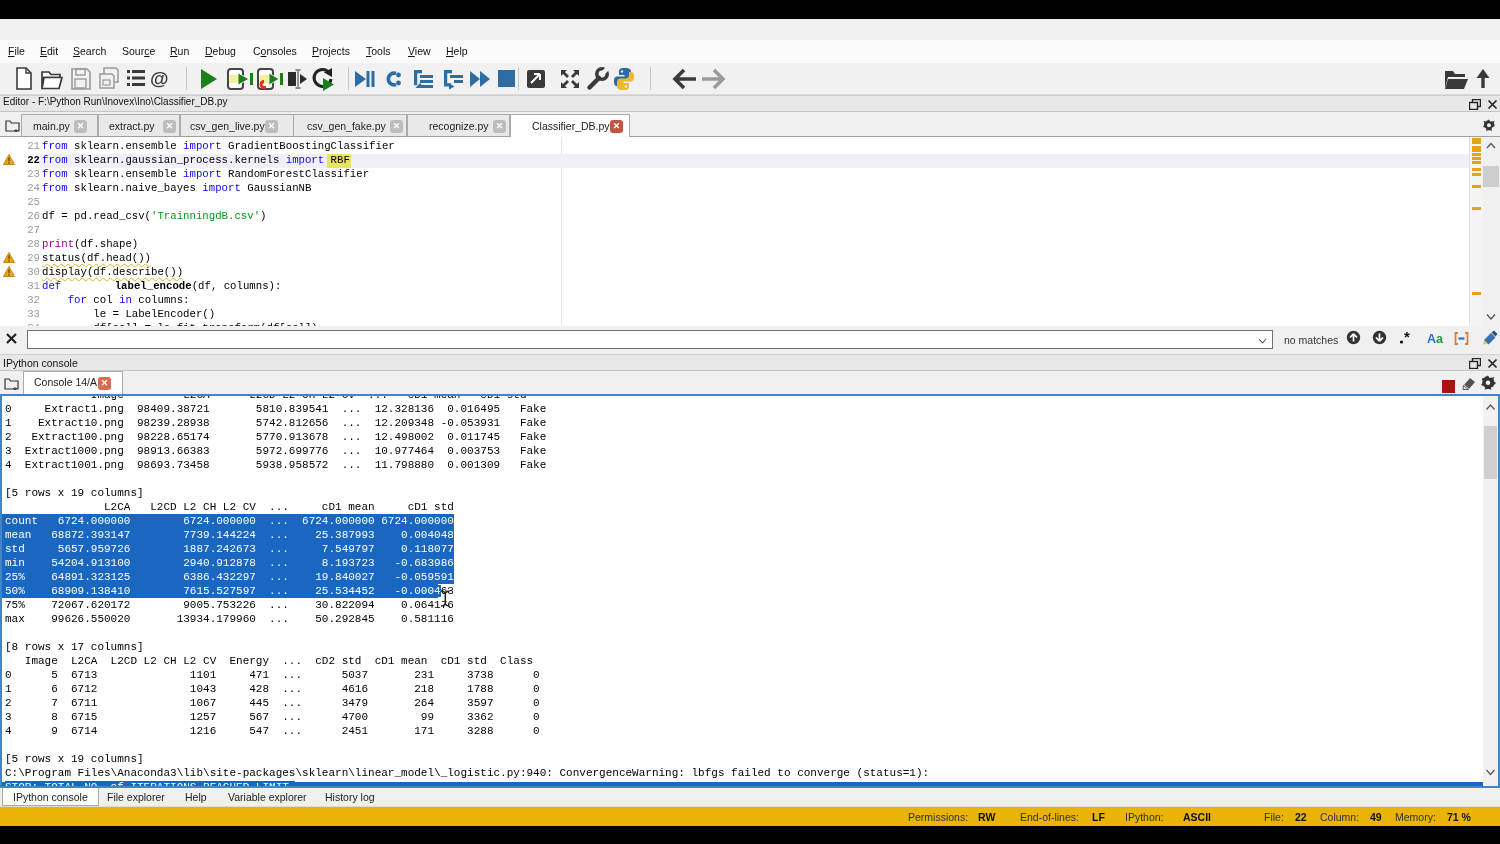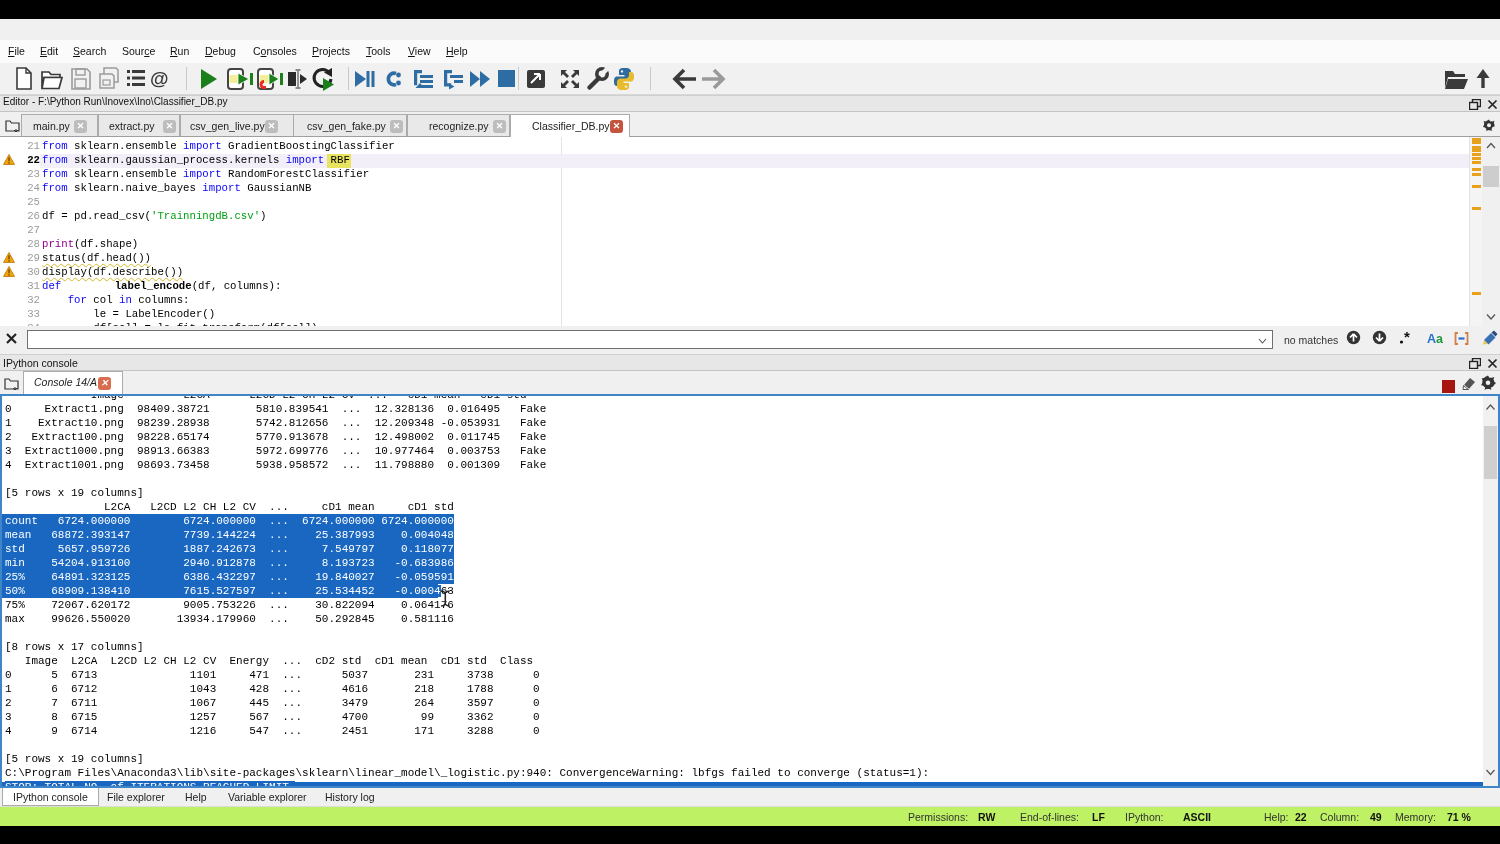--- a/index.html
+++ b/index.html
@@ -39,32 +39,32 @@
   #flagcol { position:absolute; left:1469px; top:0; width:13px; height:189px; background:#f4f4f4; border-left:1px solid #e2e2e2; z-index:3; }
   .flag { position:absolute; left:2px; width:9px; height:3px; background:#e9a11b; }
   #vscroll { position:absolute; left:1482px; top:0; width:18px; height:189px; background:#f0f0f0; z-index:3; }
   #vscroll .thumb { position:absolute; left:1px; top:29px; width:16px; height:21px; background:#cdcdcd; }
   
   #findbar { position:absolute; left:0; top:307px; width:1500px; height:28px; background:#f0f0f0; }
   #findinput { position:absolute; left:27px; top:4px; width:1246px; height:19px; background:#fff; border:1px solid #707070; }
   
   #cohdr { position:absolute; left:0; top:335px; width:1500px; height:17px; background:#e7e7e7; border-top:1px solid #cfcfcf; border-bottom:1px solid #c4c4c4; }
   #cohdr .t { position:absolute; left:3px; top:2px; font-size:10.5px; color:#111; }
-  #cotabs { position:absolute; left:0; top:352px; width:1228px; height:23px; background:#f0f0f0;font-style:italic; }
+  #cotabs { position:absolute; left:0; top:352px; width:1228px; height:23px; background:#f0f0f0; }
   .ctab { position:absolute; top:0; height:23px; background:#fff; border:1px solid #ababab; border-bottom:none; font-size:10.5px; color:#222; }
   #console { position:absolute; left:0; top:375px; width:1500px; height:394px; background:#fff; border:2px solid #3f86c9; overflow:hidden; }
   #consoletext { position:absolute; left:3px; top:-8px; font-family:"Liberation Mono", monospace; font-size:11px; line-height:14px; white-space:pre; color:#000; }
   .sel { background:#1967c0; color:#fff; }
   #coscroll { position:absolute; right:0px; top:0; width:15px; height:390px; background:#f1f1f1; }
   #coscroll .thumb { position:absolute; left:1px; top:30px; width:13px; height:53px; background:#cfcfcf; }
   
   #bottabs { position:absolute; left:0; top:769px; width:1500px; height:18px; background:#f0f0f0; font-size:10.5px; color:#222; }
   #bottabs .btab { position:absolute; top:0; height:18px; padding:3px 10px 0 10px; }
   #bottabs .btab.active { background:#fff; border:1px solid #ababab; border-top:none; }
-  #statusbar { position:absolute; left:0; top:787px; width:1500px; height:20px; background:#bef264; border-top:1px solid #dcdcdc; font-size:10.5px; color:#333; }
+  #statusbar { position:absolute; left:0; top:787px; width:1500px; height:20px; background:#eab308; border-top:1px solid #dcdcdc; font-size:10.5px; color:#333; }
   #statusbar span { position:absolute; top:4px; }
   #statusbar b { color:#111; }
 </style></head>
 <body>
 <div id="win">
 
 
   <div id="menubar">
     <span style="left:8px"><u>F</u>ile</span>
     <span style="left:40px"><u>E</u>dit</span>
@@ -441,20 +441,20 @@
     <div class="btab" style="left:315px">History log</div>
   </div>
 
   <div id="statusbar">
     <span style="left:908px">Permissions:</span>
       <b style="position:absolute;left:978px;top:4px">RW</b>
     <span style="left:1020px">End-of-lines:</span>
       <b style="position:absolute;left:1092px;top:4px">LF</b>
     <span style="left:1125px">IPython:</span>
       <b style="position:absolute;left:1183px;top:4px">ASCII</b>
-    <span style="left:1264px">Help:</span>
+    <span style="left:1264px">File:</span>
       <b style="position:absolute;left:1295px;top:4px">22</b>
     <span style="left:1320px">Column:</span>
       <b style="position:absolute;left:1370px;top:4px">49</b>
     <span style="left:1395px">Memory:</span>
       <b style="position:absolute;left:1447px;top:4px">71 %</b>
   </div>
 </div>
 
 </body></html>

